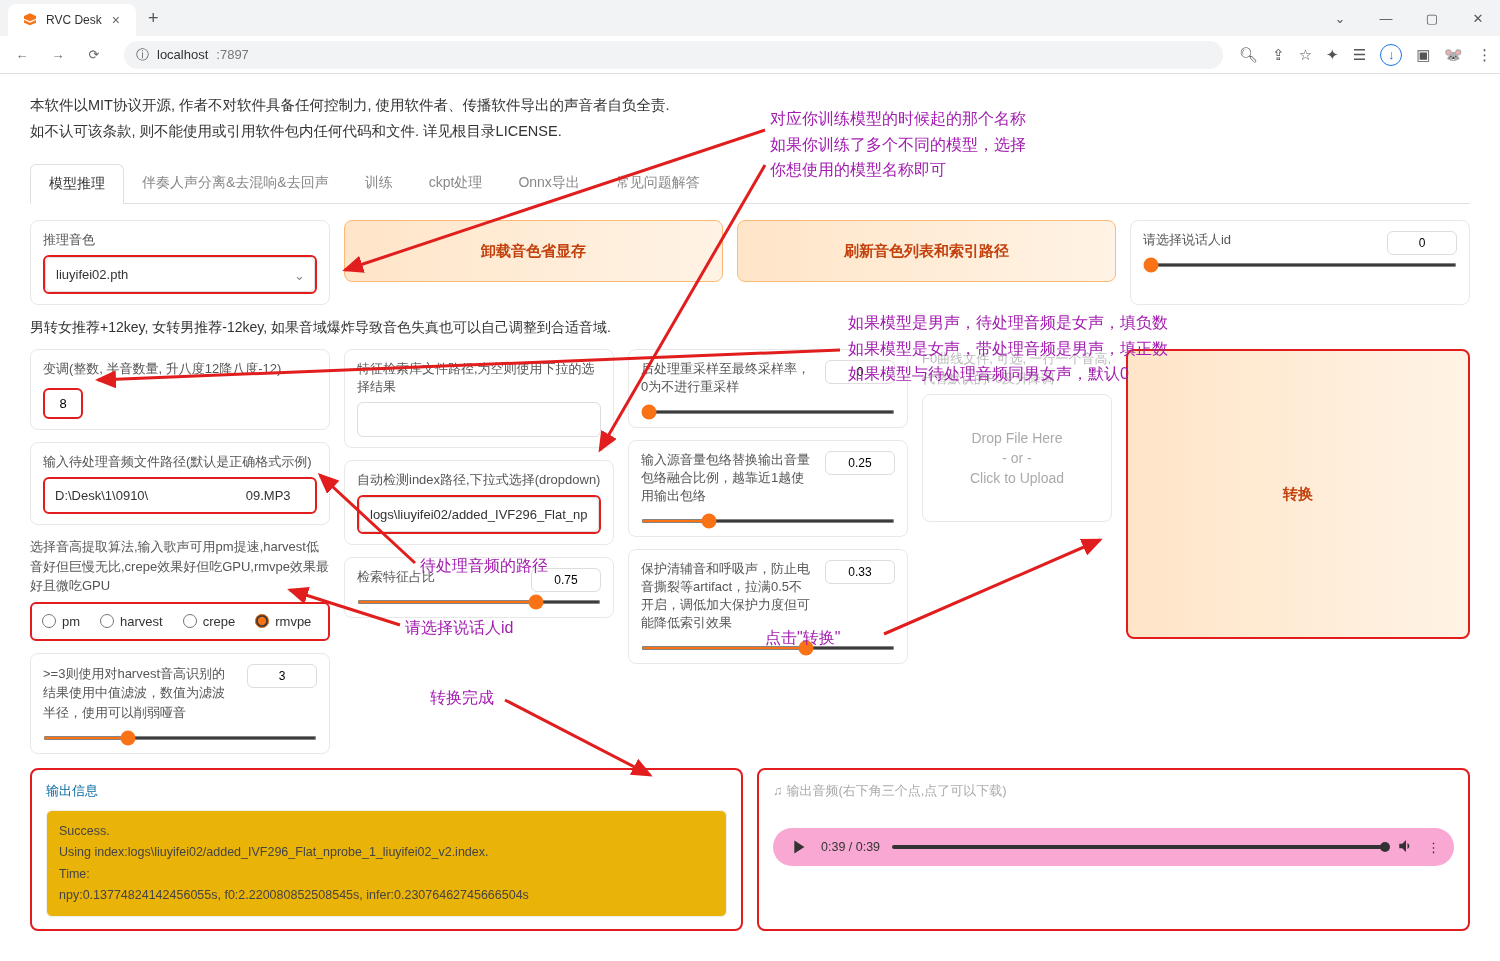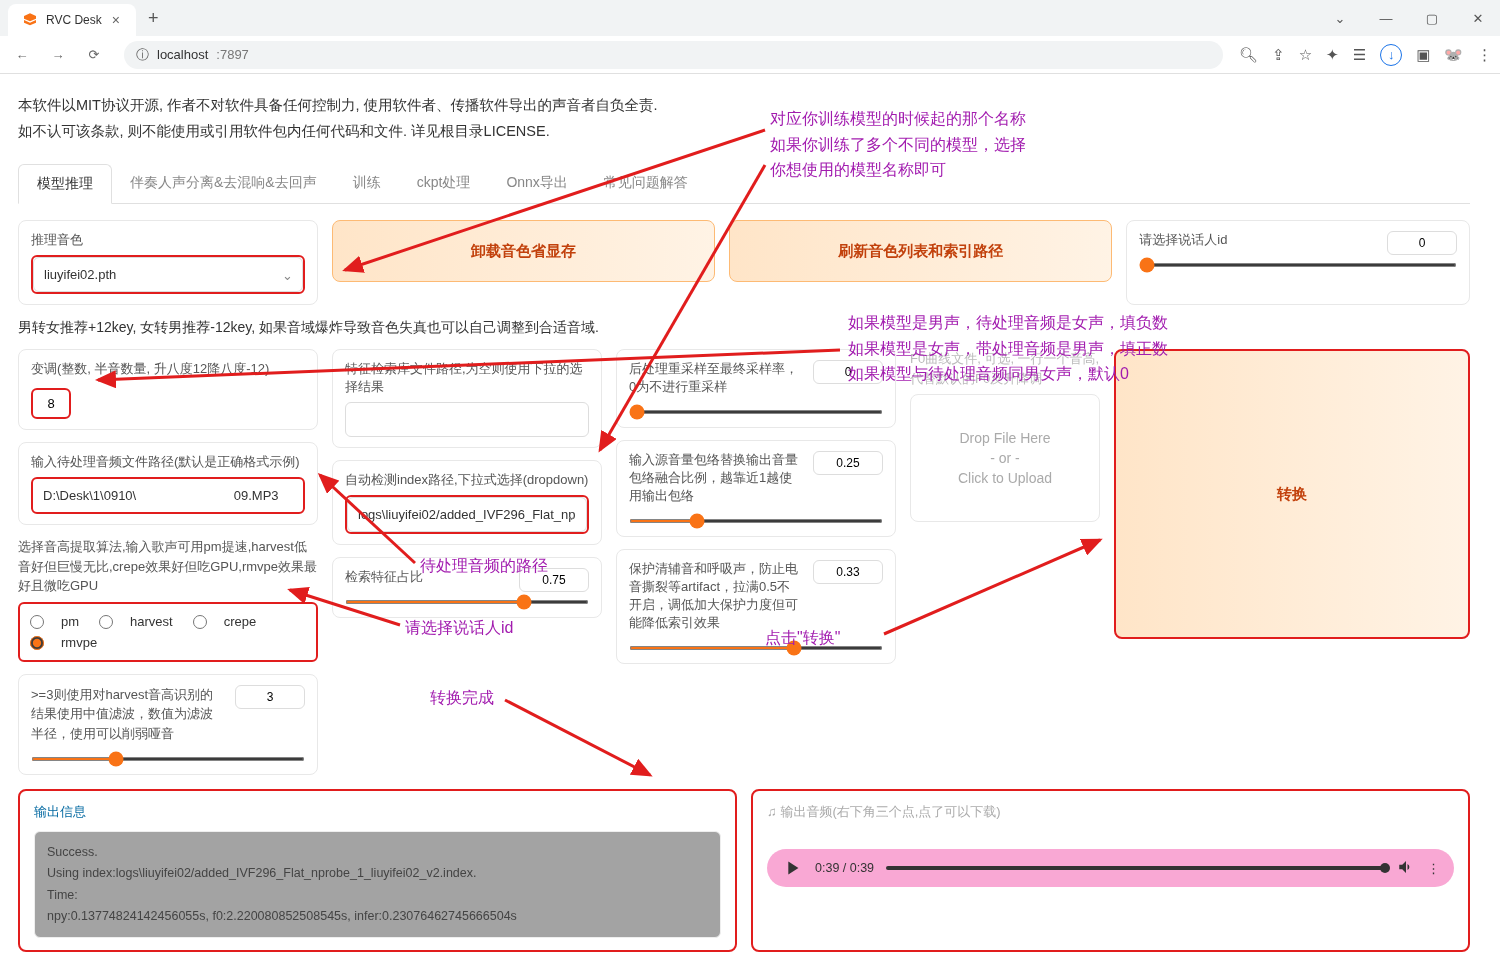--- a/index.html
+++ b/index.html
@@ -17,21 +17,21 @@
 .addr-bar { display: flex; align-items: center; background: #fff; height: 38px; padding: 0 8px; gap: 8px; border-bottom: 1px solid #e0e0e0; }
 .nav-btn { width: 28px; height: 28px; display: flex; align-items: center; justify-content: center; color: #666; border-radius: 50%; }
 .url-box { flex: 1; display: flex; align-items: center; background: #f1f3f4; border-radius: 18px; height: 28px; padding: 0 12px; gap: 8px; margin: 0 8px; }
 .url-box .lock { color: #666; }
 .url-box .host { color: #333; }
 .url-box .port { color: #777; }
 .tool-icons { display: flex; gap: 14px; align-items: center; color: #555; font-size: 15px; }
 .dl-icon { width: 22px; height: 22px; border: 1.5px solid #1a73e8; border-radius: 50%; display: flex; align-items: center; justify-content: center; color: #1a73e8; font-size: 13px; }
 
 
-.content { padding: 18px 30px 10px 18px; position: relative; }
+.content { padding: 18px 30px 10px 30px; position: relative; }
 .disclaimer { font-size: 14.5px; line-height: 1.8; color: #333; margin-bottom: 20px; }
 
 
 .gr-tabs { display: flex; border-bottom: 1px solid #e0e0e0; margin-bottom: 16px; }
 .gr-tab { padding: 10px 18px; font-size: 14px; color: #888; cursor: pointer; }
 .gr-tab.active { color: #333; border: 1px solid #e0e0e0; border-bottom: 1px solid #fff; border-radius: 6px 6px 0 0; margin-bottom: -1px; }
 
 
 .row { display: flex; gap: 14px; margin-bottom: 14px; }
 .col { flex: 1; }
@@ -47,32 +47,32 @@
 .num-inp { width: 90px; text-align: center; border: 1px solid #ddd; border-radius: 6px; padding: 6px 8px; font-size: 13px; }
 
 .hl-red { border: 2px solid #e11d1d !important; }
 
 .slider-row { display: flex; align-items: flex-start; gap: 10px; }
 .slider-row .slabel { flex: 1; }
 .slider { width: 100%; accent-color: #f97316; height: 4px; }
 .slider-val { width: 70px; text-align: center; border: 1px solid #ddd; border-radius: 6px; padding: 4px 6px; font-size: 12px; }
 
 .radio-group { display: flex; flex-wrap: wrap; gap: 6px 20px; padding: 10px; }
-.radio-item { display: flex; align-items: flex-end; gap: 17px; font-size: 13px; }
+.radio-item { display: flex; align-items: flex-start; gap: 6px; font-size: 13px; }
 .radio-item input { width: 14px; height: 14px; accent-color: #f97316; }
 
 .drop-zone { border: 1px solid #e8e8e8; border-radius: 8px; height: 128px; display: flex; flex-direction: column; align-items: center; justify-content: center; color: #aaa; font-size: 14px; gap: 4px; }
 
 
 .out-row { display: flex; gap: 14px; }
 .out-box { border: 2px solid #e11d1d; border-radius: 8px; padding: 12px 14px; }
 .out-left { flex: 1; }
 .out-right { flex: 1; }
 .out-label { font-size: 13px; color: #0369a1; margin-bottom: 10px; }
-.out-text { background: #a3a3a3; border: 1px solid #eee; border-radius: 6px; padding: 10px 12px; font-size: 12.5px; line-height: 1.7; color: #444; white-space: pre-line; }
+.out-text { background: #eab308; border: 1px solid #eee; border-radius: 6px; padding: 10px 12px; font-size: 12.5px; line-height: 1.7; color: #444; white-space: pre-line; }
 
 
 .audio { display: flex; align-items: center; gap: 12px; background: #f9a8d4; border-radius: 22px; padding: 8px 14px; margin-top: 28px; }
 .play-btn { width: 22px; height: 22px; }
 .time { font-size: 12.5px; color: #333; }
 .prog { flex: 1; height: 4px; background: #333; border-radius: 2px; position: relative; }
 .prog-dot { position: absolute; right: -5px; top: -3px; width: 10px; height: 10px; background: #333; border-radius: 50%; }
 
 
 .anno { position: absolute; color: #a21caf; font-size: 16px; font-weight: 500; line-height: 1.6; pointer-events: none; white-space: nowrap; }

